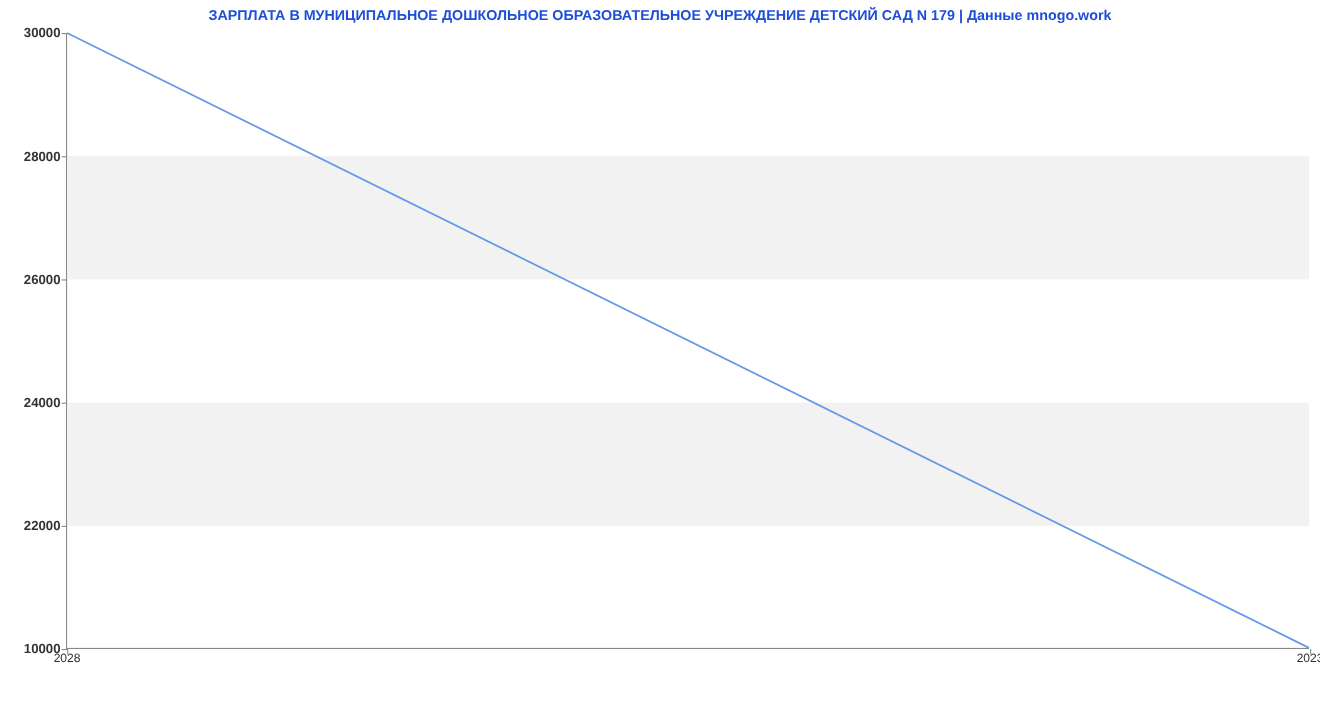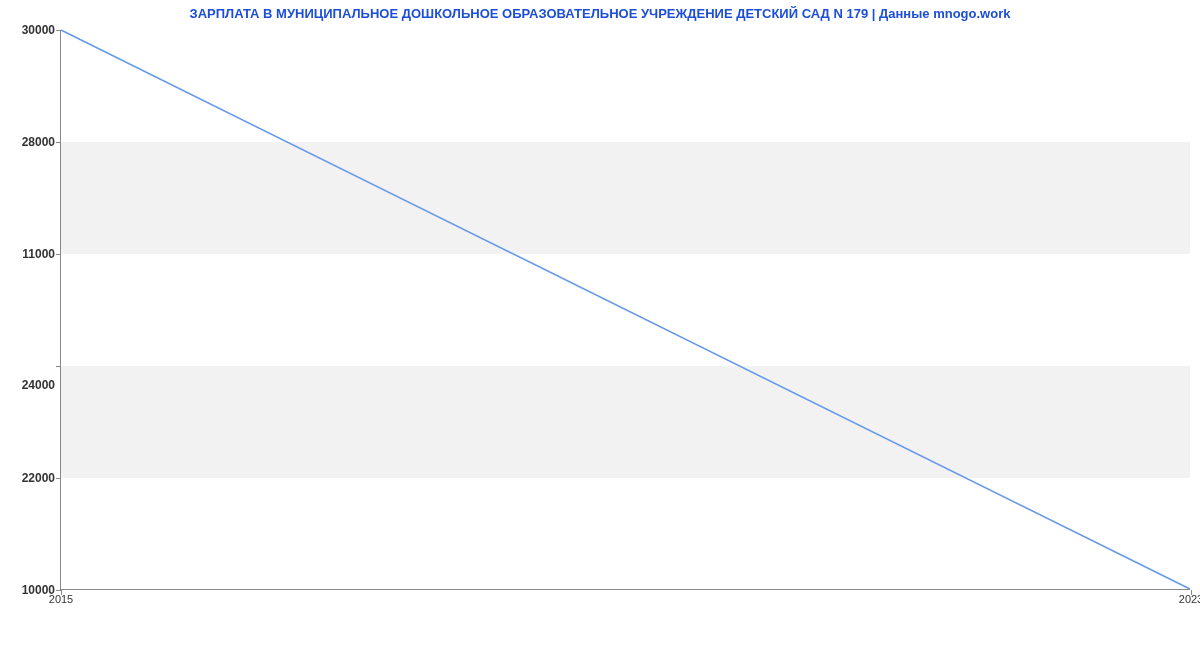--- a/index.html
+++ b/index.html
@@ -82,26 +82,26 @@
   <div class="plot" id="plot">
       <div class="band" style="top: 112px; height: 112px;"></div>
       <div class="band" style="top: 336px; height: 112px;"></div>
     <svg class="line" id="svg" preserveAspectRatio="none" viewBox="0 0 1130 560">
         <path d="M0 0 L1130 560" fill="none" stroke="#6699e8" stroke-width="1.6"></path>
       </svg>
   <div class="y-tick" style="top: 560px;">10000</div>
       <div class="tick-mark" style="left: -5px; top: 560px; width: 5px; height: 1px;"></div>
       <div class="y-tick" style="top: 448px; margin-left: 16px;">22000</div>
       <div class="tick-mark" style="left: -5px; top: 448px; width: 5px; height: 1px;"></div>
-      <div class="y-tick" style="top: 336px; margin-top: 19px;">24000</div>
+      <div class="y-tick" style="top: 336px;">24000</div>
       <div class="tick-mark" style="left: -5px; top: 336px; width: 5px; height: 1px;"></div>
-      <div class="y-tick" style="top: 224px;">11000</div>
+      <div class="y-tick" style="top: 224px;">26000</div>
       <div class="tick-mark" style="left: -5px; top: 224px; width: 5px; height: 1px;"></div>
       <div class="y-tick" style="top: 112px;">28000</div>
       <div class="tick-mark" style="left: -5px; top: 112px; width: 5px; height: 1px;"></div>
       <div class="y-tick" style="top: 0px;">30000</div>
       <div class="tick-mark" style="left: -5px; top: 0px; width: 5px; height: 1px;"></div>
-      <div class="x-tick" style="left: 0px;">2015</div>
+      <div class="x-tick" style="left: 0px;">2028</div>
       <div class="tick-mark" style="top: 560px; left: 0px; width: 1px; height: 5px;"></div>
       <div class="x-tick" style="left: 1130px;">2023</div>
       <div class="tick-mark" style="top: 560px; left: 1130px; width: 1px; height: 5px;"></div>
     </div>
 </div>
 
 </body></html>

